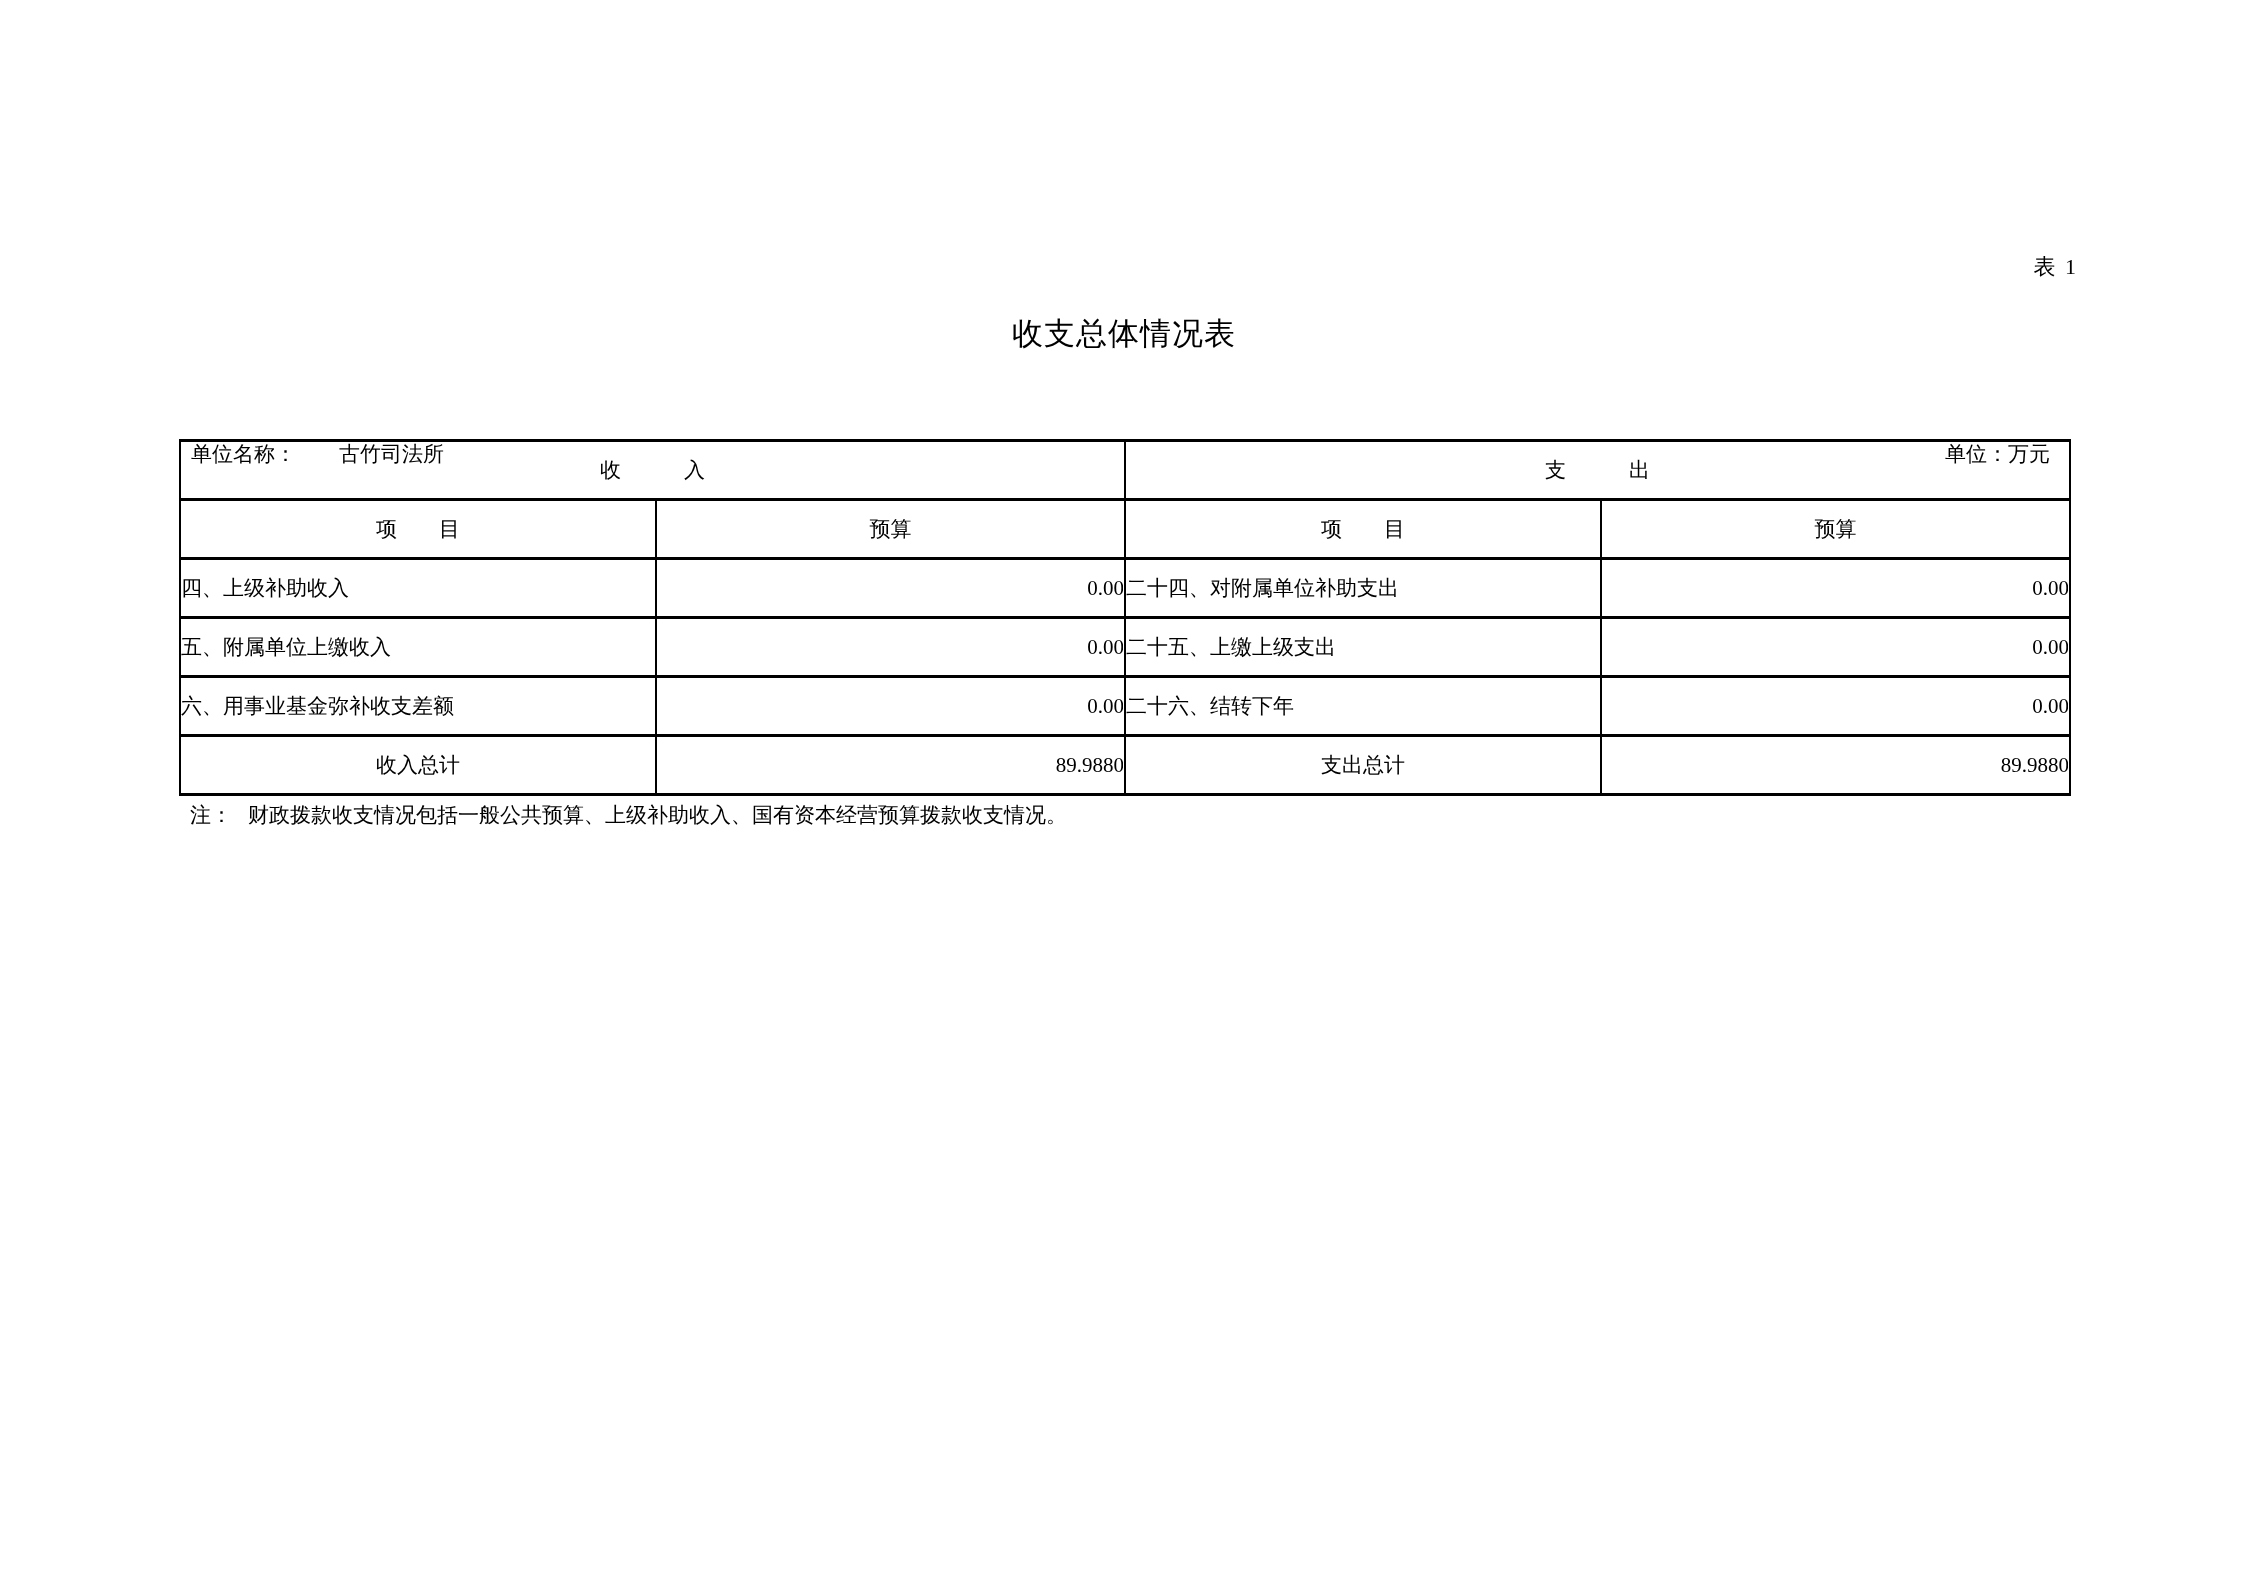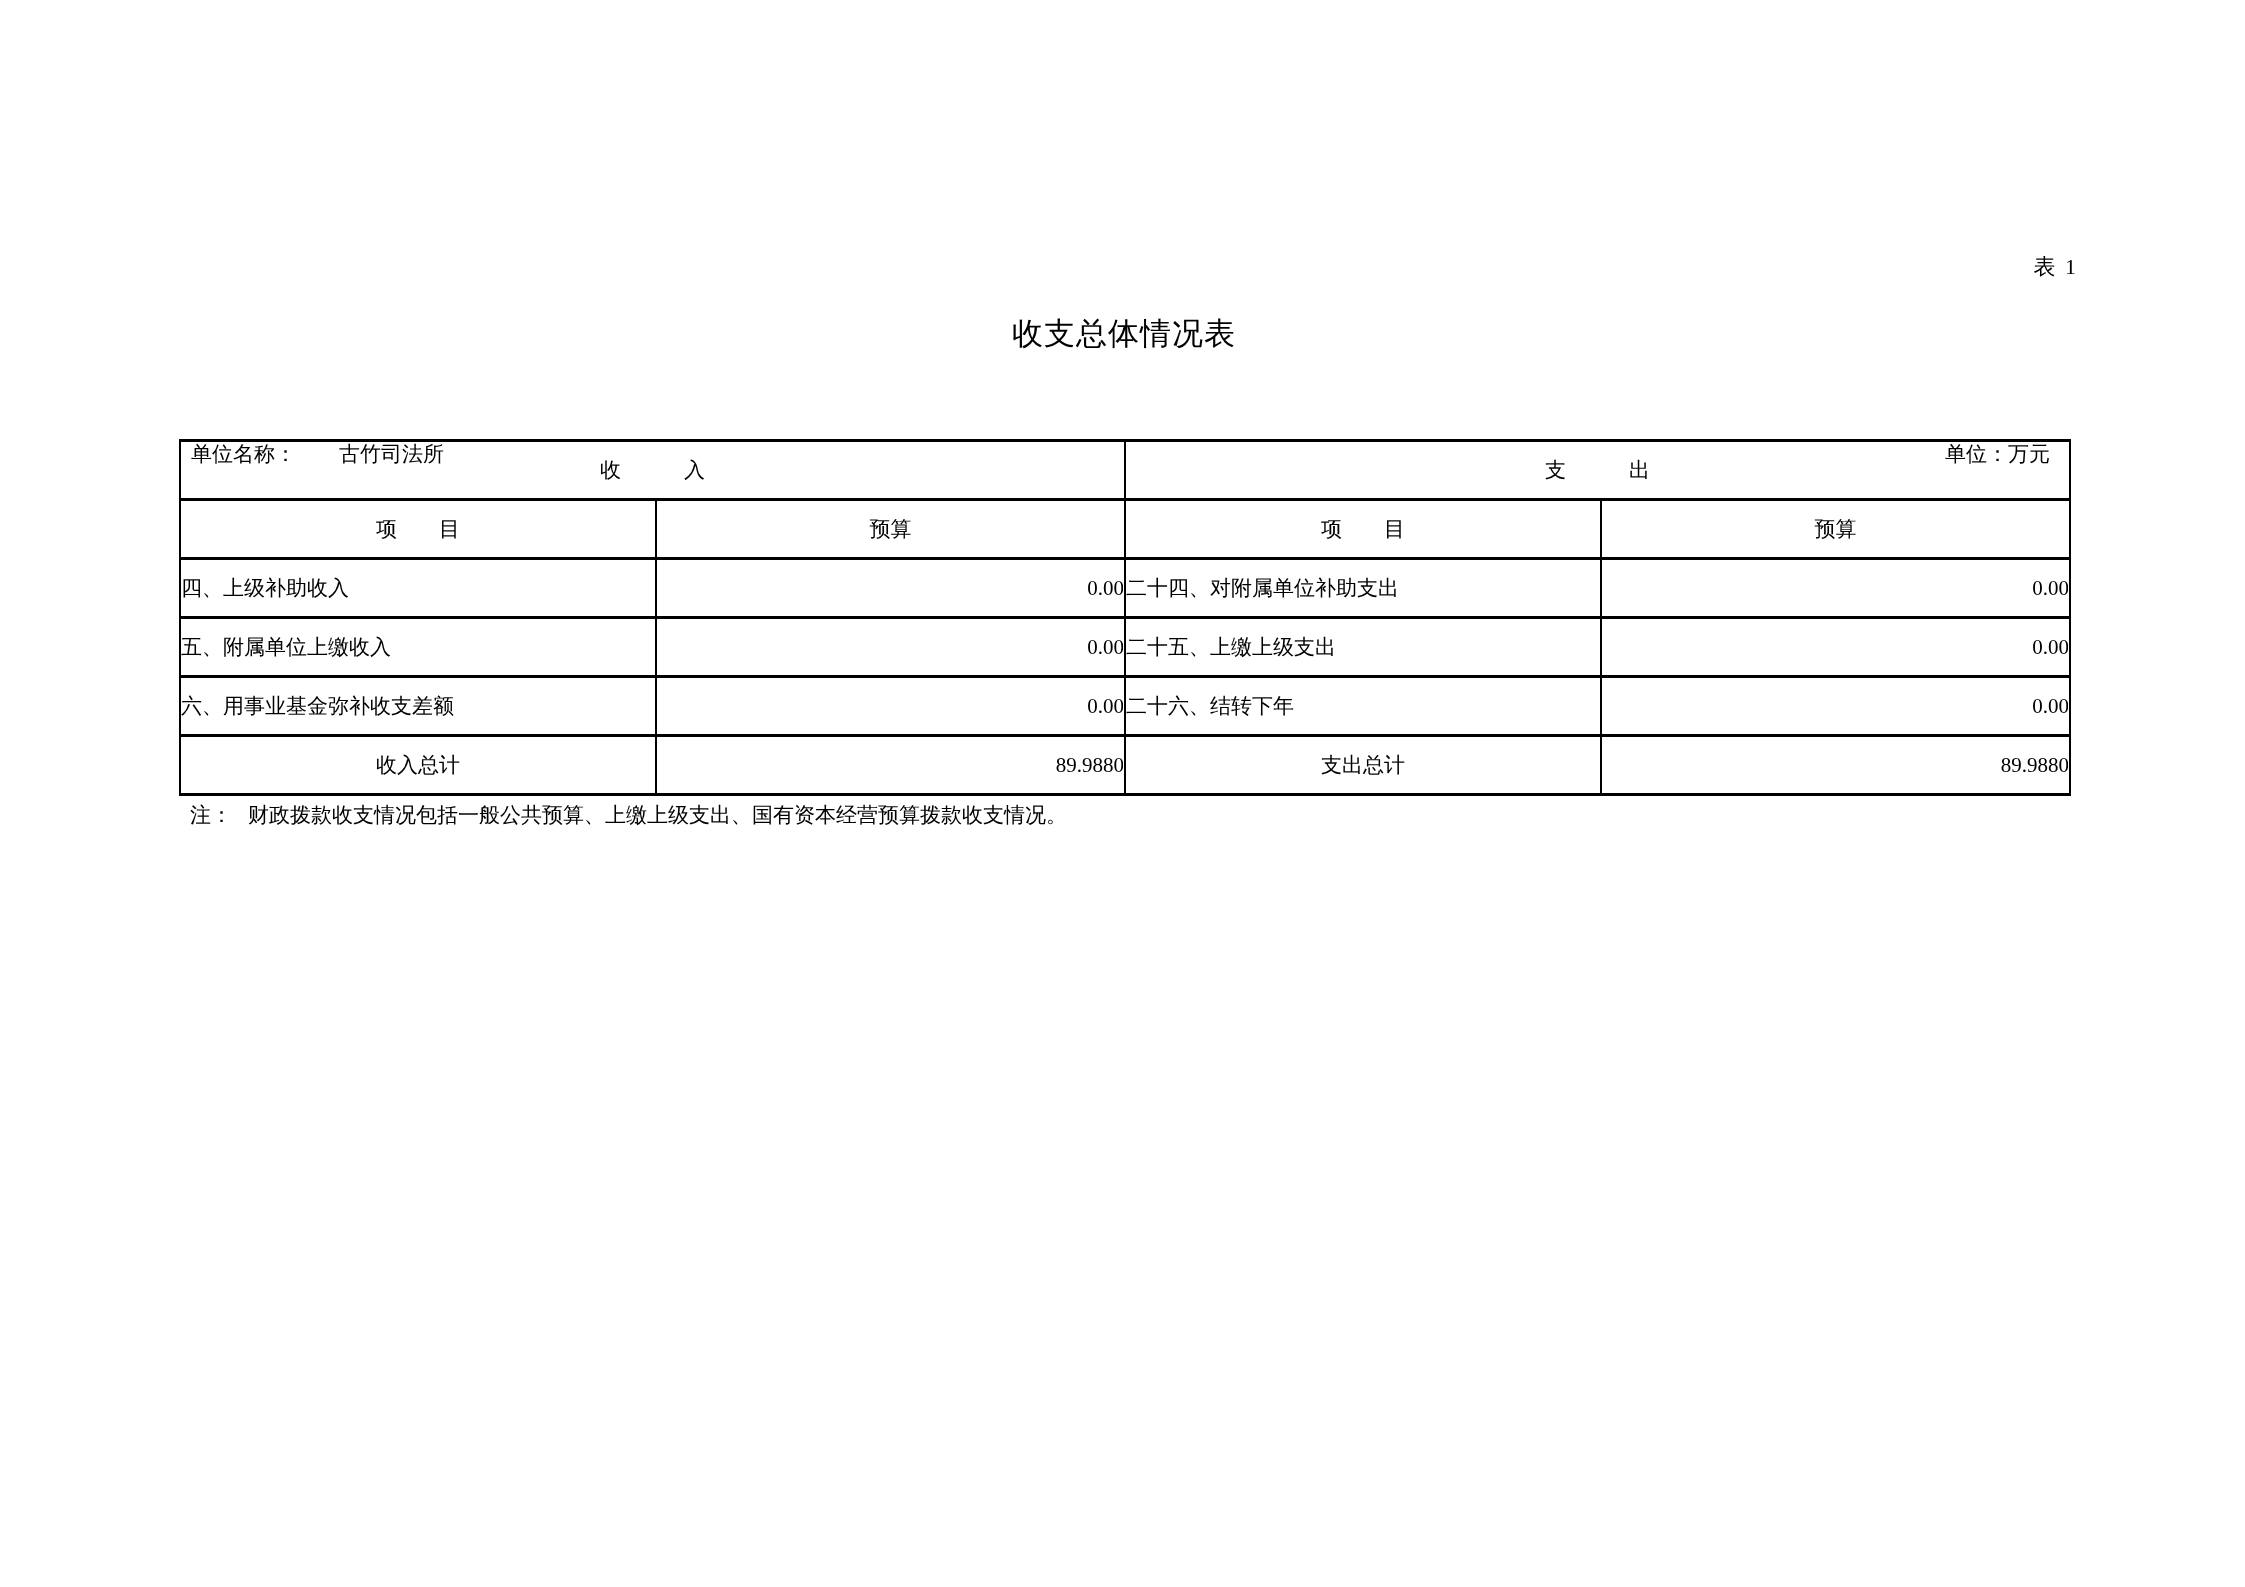--- a/index.html
+++ b/index.html
@@ -137,16 +137,16 @@
       <tr>
         <td class="cell-center">收入总计</td>
         <td class="cell-num">89.9880</td>
         <td class="cell-center">支出总计</td>
         <td class="cell-num">89.9880</td>
       </tr>
     </tbody>
   </table>
 
   <div class="note-row">
-    <span>注：</span><span class="note-text">财政拨款收支情况包括一般公共预算、上缴上级支出、国有资本经营预算拨款收支情况。</span>
+    <span>注：</span><span class="note-text">财政拨款收支情况包括一般公共预算、上级补助收入、国有资本经营预算拨款收支情况。</span>
   </div>
 
 </div>
 
 </body></html>

